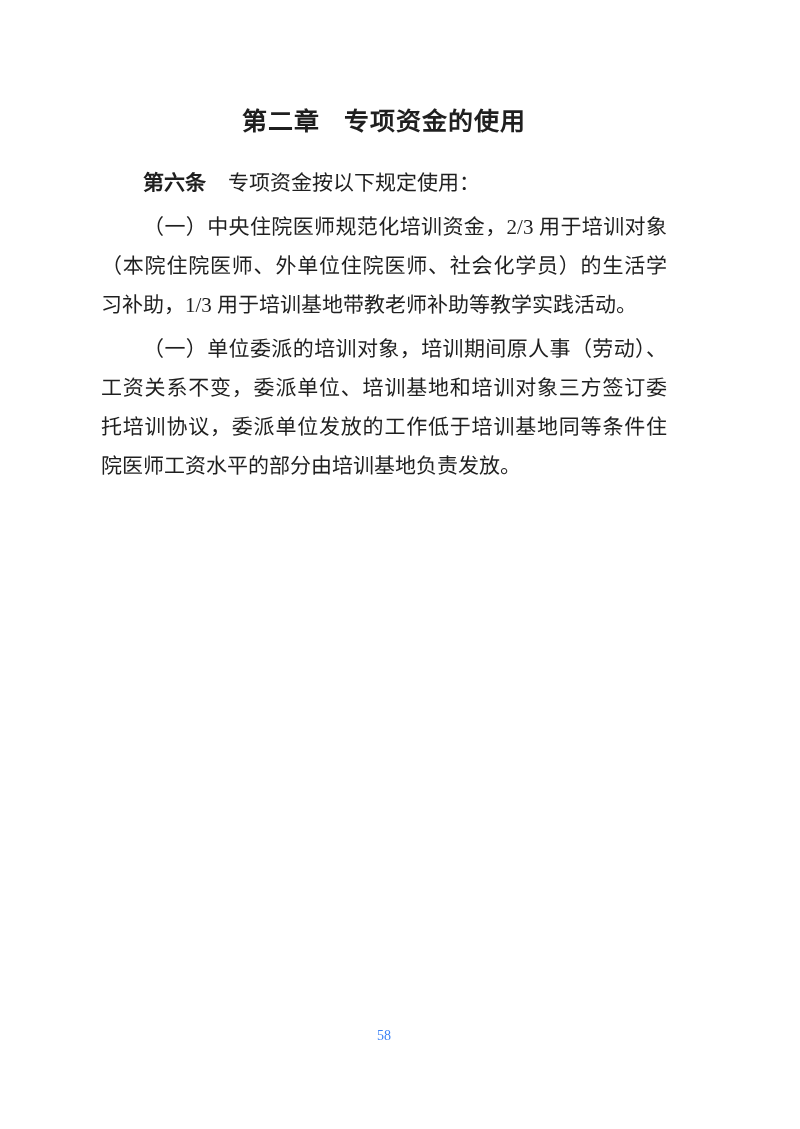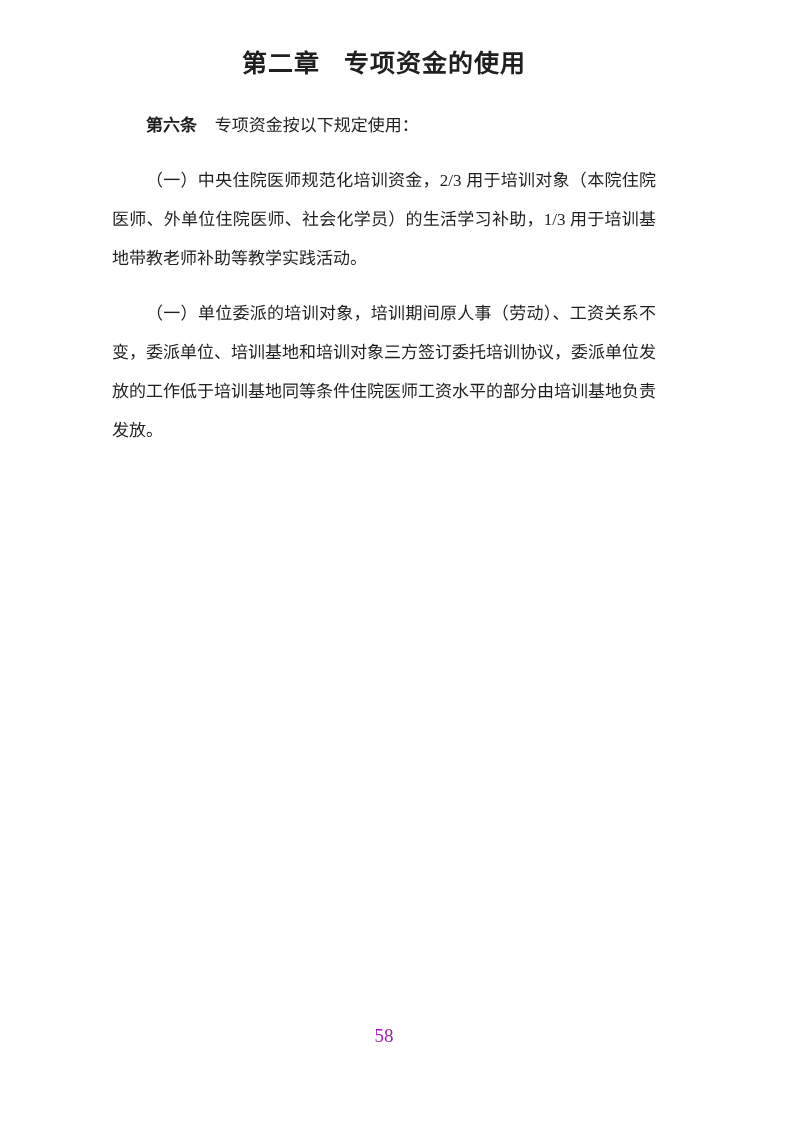--- a/index.html
+++ b/index.html
@@ -9,51 +9,51 @@
     background: #ffffff;
     color: #1f1f1f;
     font-family: "Liberation Serif", "DejaVu Serif", serif;
     overflow: hidden;
   }
   .page {
     position: relative;
     width: 768px;
     height: 1129px;
     box-sizing: border-box;
-    padding: 45px 96px 0 96px;
+    padding: 103px 96px 0 96px;
     background: #ffffff;
   }
   .doc-title {
     margin: 0 0 24px 0;
     text-align: center;
     font-size: 25px;
     line-height: 37px;
     font-weight: bold;
     letter-spacing: 1px;
   }
   .doc-title .chapter-number { margin-right: 0.95em; }
   .body-text { }
   .para {
-    margin: 16px;
-    font-size: 17px;
+    margin: 5px;
+    font-size: 21px;
     line-height: 39px;
     text-align: justify;
     text-indent: 2em;
   }
   .lead { font-weight: bold; }
   .lead:not(:empty) { margin-right: 1.05em; }
   .page-number {
     position: absolute;
     left: 0;
     top: 1024px;
     width: 100%;
     text-align: center;
-    font-size: 19px;
+    font-size: 14px;
     line-height: 24px;
-    color: #a21caf;
+    color: #3b82f6;
   }
 </style>
 </head>
 <body>
 
 <div class="page">
 
   <h1 class="doc-title"><span class="chapter-number">第二章</span><span class="chapter-name">专项资金的使用</span></h1>
 
   <div class="body-text">

